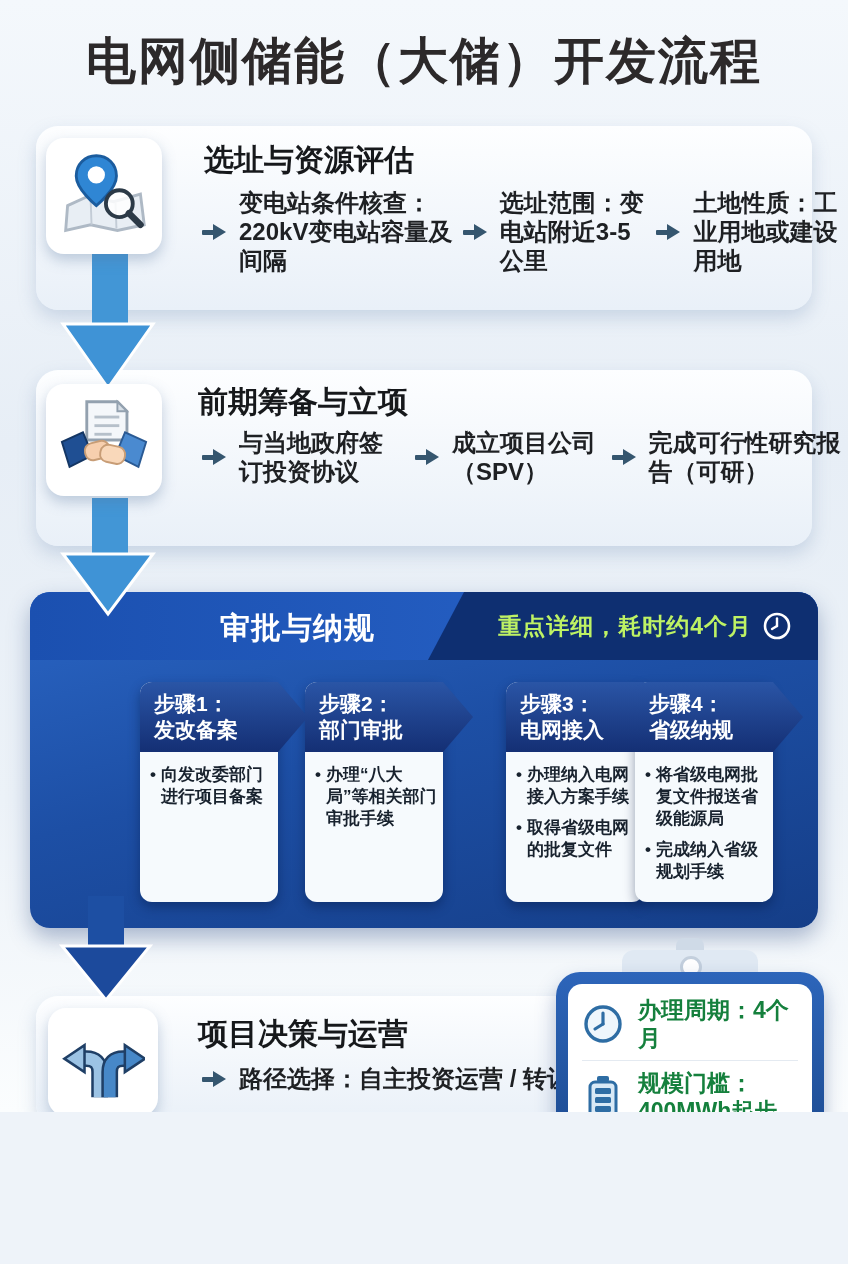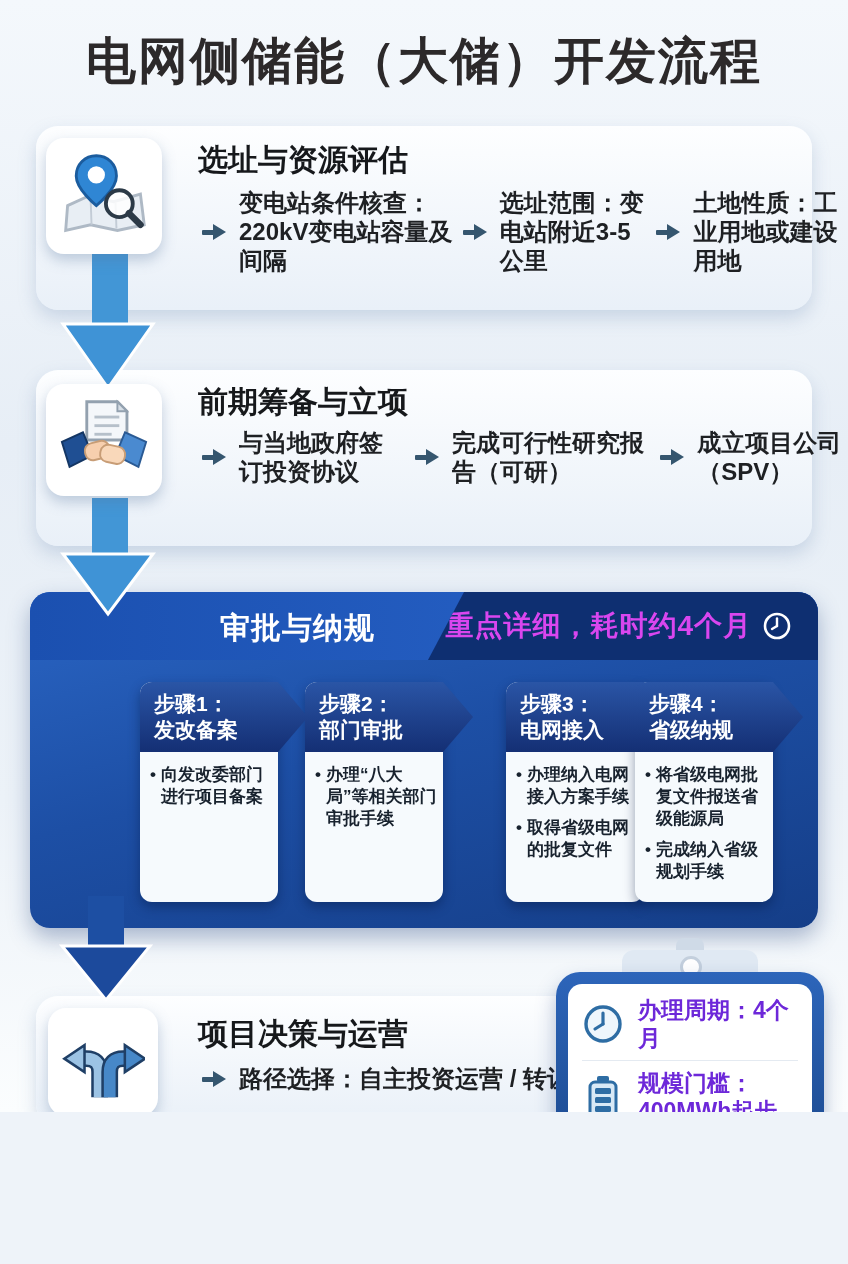--- a/index.html
+++ b/index.html
@@ -26,21 +26,21 @@
   
   .abox{position:absolute;left:30px;top:592px;width:788px;height:336px;border-radius:20px;
         background:linear-gradient(165deg,#2a65c4 0%,#1d4fa5 45%,#153e88 100%);
         box-shadow:0 10px 22px rgba(30,60,120,.35);z-index:2;}
   .abox-hd-left{position:absolute;left:0;top:0;width:100%;height:68px;
         background:linear-gradient(90deg,#1b50b0,#2a66cc);border-radius:20px 20px 0 0;}
   .abox-hd-right{position:absolute;right:0;top:0;width:390px;height:68px;background:#0e2f71;
         border-radius:0 20px 0 0;clip-path:polygon(36px 0,100% 0,100% 100%,0 100%);
         display:flex;align-items:center;justify-content:flex-end;gap:10px;padding-right:26px;box-sizing:border-box;}
   .abox-title{position:absolute;left:170px;top:16px;font-size:30px;font-weight:900;color:#ffffff;letter-spacing:1px;margin-left:20px;}
-  .badge-text{font-size:28px;font-weight:800;color:#d946ef;letter-spacing:1px;}
+  .badge-text{font-size:23px;font-weight:800;color:#bef264;letter-spacing:1px;}
   
   .step-card{position:absolute;top:90px;width:138px;height:220px;}
   .step-body{position:absolute;inset:0;background:#f6fafd;border-radius:12px;
              box-shadow:0 5px 12px rgba(0,20,60,.4);}
   .step-head{position:absolute;top:0;left:0;width:168px;height:70px;z-index:2;
              background:linear-gradient(180deg,#2a55a6,#142f74);
              border-top-left-radius:12px;
              clip-path:polygon(0 0,138px 0,168px 35px,138px 70px,0 70px);
              color:#fff;font-size:21px;font-weight:800;line-height:26px;
              padding:9px 0 0 14px;box-sizing:border-box;
@@ -51,21 +51,21 @@
   
   .clip-knob{position:absolute;left:676px;top:938px;width:28px;height:20px;background:#cfdae7;border-radius:8px;z-index:2;}
   .clip-tab{position:absolute;left:622px;top:950px;width:136px;height:46px;background:#e0e9f3;border-radius:12px;z-index:2;}
   .clip-hole{position:absolute;left:680px;top:956px;width:16px;height:16px;border-radius:50%;
              background:#ffffff;border:3px solid #c3cfdd;z-index:3;}
   .clip-frame{position:absolute;left:556px;top:972px;width:268px;height:250px;border-radius:24px;
               background:linear-gradient(180deg,#2d65ba,#16407f);box-shadow:0 10px 20px rgba(40,70,130,.35);z-index:4;}
   .clip-inner{position:absolute;inset:12px;background:#ffffff;border-radius:14px;
               display:flex;flex-direction:column;justify-content:space-evenly;padding:6px 14px;box-sizing:border-box;}
   .crow{display:flex;align-items:center;gap:14px;}
-  .crow-text{font-size:23px;font-weight:700;color:#6d28d9;line-height:28px;}
+  .crow-text{font-size:23px;font-weight:700;color:#15803d;line-height:28px;}
   .cdiv{height:1px;background:#e4eaf1;margin:2px 0;}
   svg{display:block;}
 </style>
 </head>
 <body>
 
 <div class="page">
 
   <div class="title">电网侧储能（大储）开发流程</div>
 
@@ -76,21 +76,21 @@
         <polygon points="10,58 32,48 58,54 86,46 90,78 62,84 34,78 8,84" fill="#e8eef4" stroke="#aeb9c5" stroke-width="3"></polygon>
         <line x1="34" y1="50" x2="35" y2="78" stroke="#c3ccd6" stroke-width="2"></line>
         <line x1="60" y1="55" x2="61" y2="82" stroke="#c3ccd6" stroke-width="2"></line>
         <path d="M40 6 C52 6 61 15 61 27 C61 41 40 58 40 58 C40 58 19 41 19 27 C19 15 28 6 40 6 Z" fill="#2f86d4" stroke="#1b5c9e" stroke-width="3"></path>
         <circle cx="40" cy="26" r="9" fill="#ffffff"></circle>
         <circle cx="64" cy="56" r="14" fill="rgba(255,255,255,.85)" stroke="#2c3a47" stroke-width="4"></circle>
         <line x1="74" y1="66" x2="86" y2="78" stroke="#2c3a47" stroke-width="7" stroke-linecap="round"></line>
       </svg>
     </span>
   </div>
-  <div class="sec-h" style="left:198px;top:140px;">选址与资源评估</div>
+  <div class="sec-h" style="left:204px;top:140px;">选址与资源评估</div>
   <div class="sec-items" style="left:202px;top:188px;">
     <div class="sec-item">
         <span class="abul"></span>
         <span>变电站条件核查：220kV变电站容量及间隔</span>
       </div>
     <div class="sec-item">
         <span class="abul"></span>
         <span>选址范围：变电站附近3-5公里</span>
       </div>
     <div class="sec-item">
@@ -121,25 +121,25 @@
     </span>
   </div>
   <div class="sec-h" style="left:198px;top:382px;">前期筹备与立项</div>
   <div class="sec-items" style="left:202px;top:428px;">
     <div class="sec-item">
         <span class="abul"></span>
         <span>与当地政府签订投资协议</span>
       </div>
     <div class="sec-item">
         <span class="abul"></span>
+        <span>成立项目公司（SPV）</span>
+      </div>
+    <div class="sec-item">
+        <span class="abul"></span>
         <span>完成可行性研究报告（可研）</span>
-      </div>
-    <div class="sec-item">
-        <span class="abul"></span>
-        <span>成立项目公司（SPV）</span>
       </div>
   </div>
 
   <svg class="conn" style="left:55px;top:498px;" width="106" height="120">
     <rect x="37" y="0" width="36" height="62" fill="#4296d6"></rect>
     <polygon points="8,56 98,56 53,116" fill="#3f93d6" stroke="#ffffff" stroke-width="3"></polygon>
   </svg>
 
   <div class="abox">
     <div class="abox-hd-left"></div>

